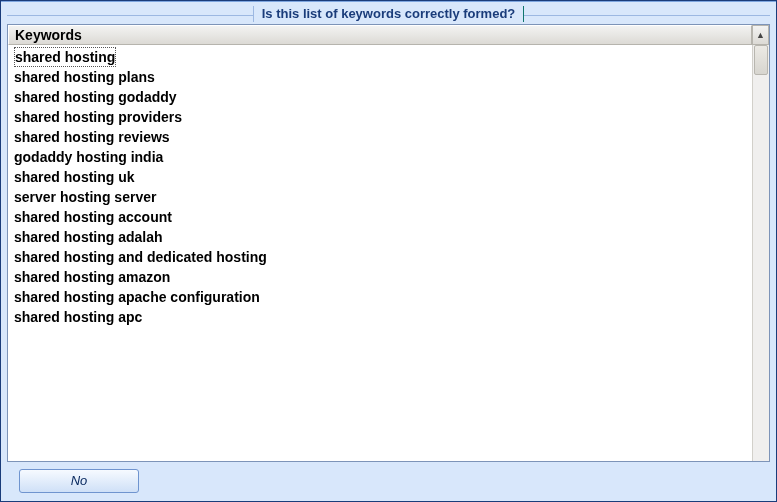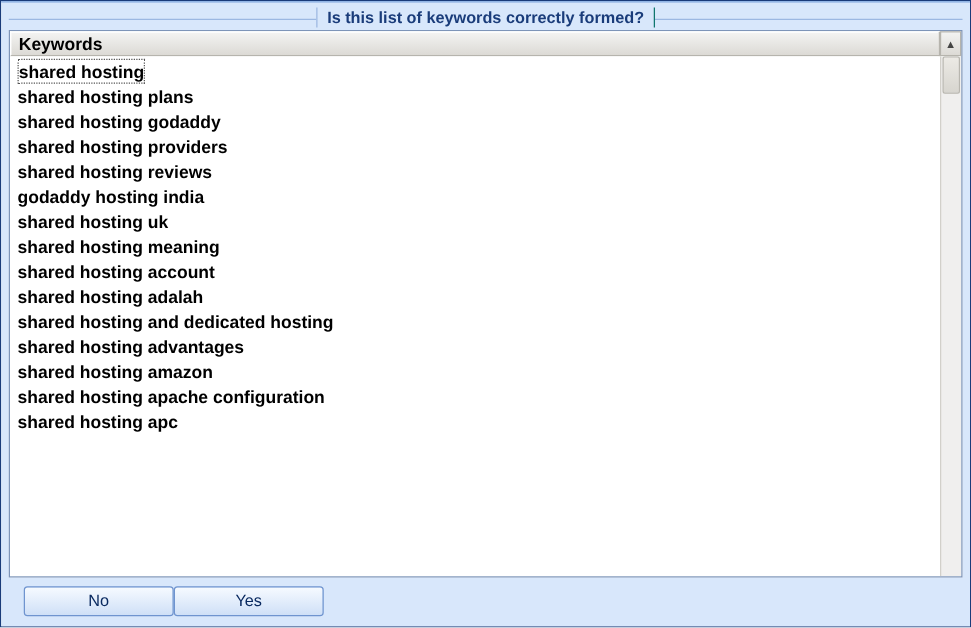--- a/index.html
+++ b/index.html
@@ -13,21 +13,21 @@
   .panel { flex: 1; border: 1px solid #7d94b8; background: #fff; display: flex; flex-direction: column; position: relative; min-height: 0; }
   .header-row { display: flex; align-items: stretch; height: 20px; }
   .col-head { flex: 1; background: linear-gradient(#f3f3f2, #dcdad5); border: 1px solid #b6b4ad; border-top-color: #fff; border-left-color: #fff; color: #000; font-size: 14px; font-weight: bold; padding: 1px 6px; display: flex; align-items: center; }
   .scroll-head { width: 17px; background: linear-gradient(#f3f3f2, #dcdad5); border: 1px solid #b6b4ad; display:flex; align-items:center; justify-content:center; font-size:9px; color:#444; }
   .list-area { flex: 1; display: flex; overflow: hidden; }
   .list { flex: 1; overflow: hidden; background: #fff; padding: 2px 6px; }
   .item { color: #000; font-size: 14px; font-weight: bold; line-height: 20px; white-space: nowrap; }
   .item.selected { border: 1px dotted #555; display: inline-block; padding: 0 0px; line-height: 18px; }
   .scrollbar { width: 17px; background: #f0efee; border-left: 1px solid #d2d0ca; position: relative; }
   .thumb { position: absolute; left: 1px; right: 1px; top: 0; height: 30px; background: linear-gradient(#eceae5, #d7d5cf); border: 1px solid #b8b6af; border-radius: 2px; }
-  .button-row { height: 33px; display: flex; align-items: center; padding: 4px 12px 0 12px; }
+  .button-row { height: 33px; display: flex; justify-content: space-between; align-items: center; padding: 4px 12px 0 12px; font-style: italic; }
   .btn { width: 120px; height: 24px; background: linear-gradient(#f6faff, #cfe0f7); border: 1px solid #6f94cf; border-radius: 3px; color: #0a2a60; font-size: 13px; font-weight: 500; display: flex; align-items: center; justify-content: center; cursor: pointer; }
 </style>
 </head>
 <body>
 
 <div class="window">
 
 
   <div class="body">
 
@@ -45,34 +45,32 @@
       </div>
       <div class="list-area">
         <div class="list" id="list">
             <div><div class="item selected">shared hosting</div></div>
             <div class="item">shared hosting plans</div>
             <div class="item">shared hosting godaddy</div>
             <div class="item">shared hosting providers</div>
             <div class="item">shared hosting reviews</div>
             <div class="item">godaddy hosting india</div>
             <div class="item">shared hosting uk</div>
-            <div class="item">shared hosting meaning</div>
+            <div class="item">server hosting server</div>
             <div class="item">shared hosting account</div>
             <div class="item">shared hosting adalah</div>
             <div class="item">shared hosting and dedicated hosting</div>
-            <div class="item">shared hosting advantages</div>
             <div class="item">shared hosting amazon</div>
             <div class="item">shared hosting apache configuration</div>
             <div class="item">shared hosting apc</div>
           </div>
         <div class="scrollbar">
           <div class="thumb"></div>
         </div>
       </div>
     </div>
 
     <div class="button-row">
       <div class="btn">No</div>
-      <div class="btn">Yes</div>
     </div>
 
   </div>
 </div>
 
 </body></html>

